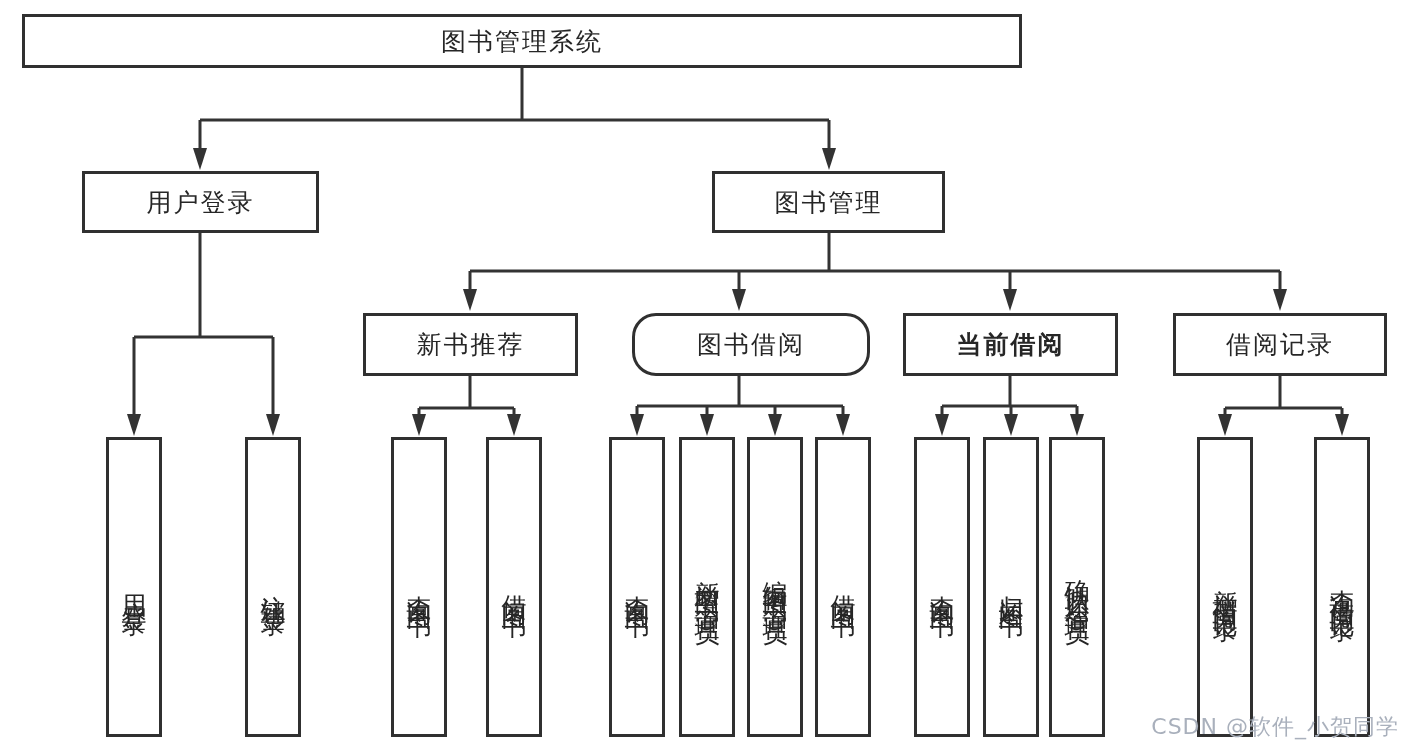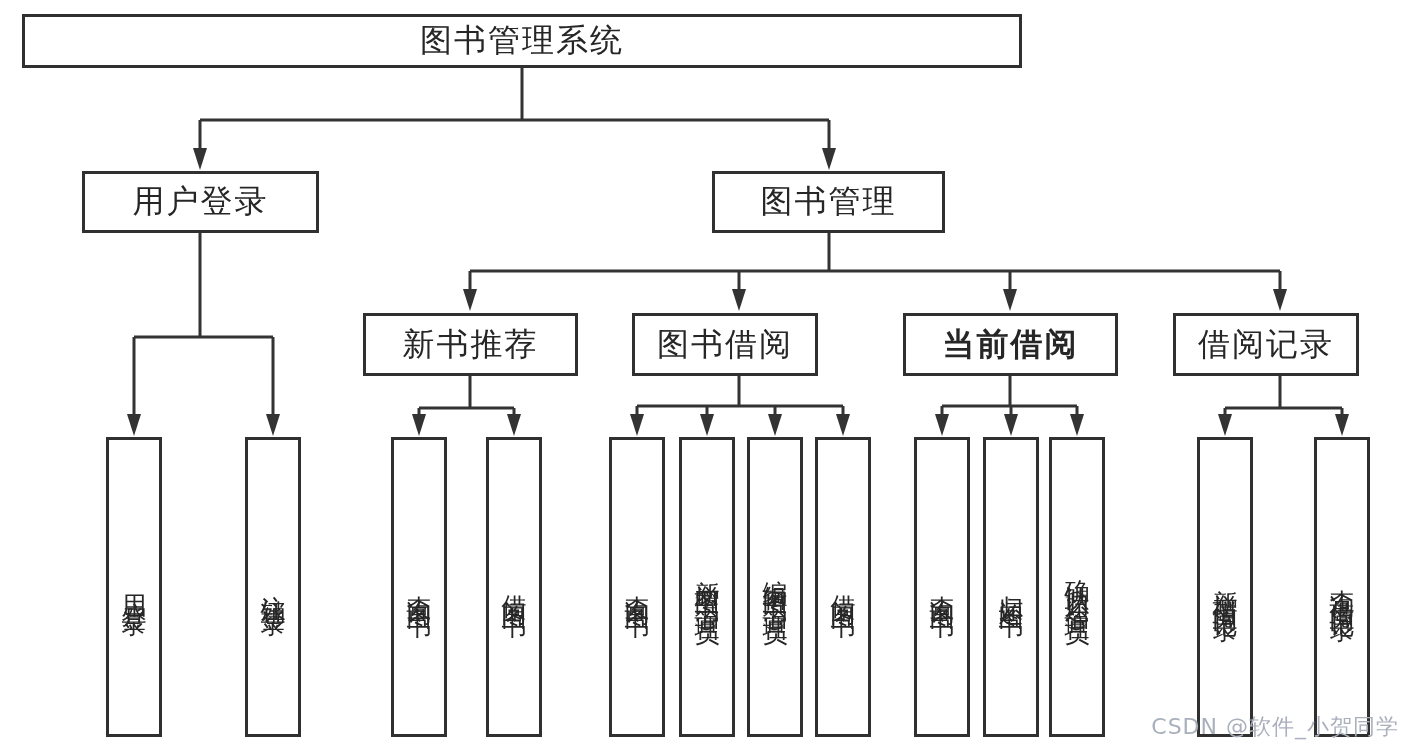--- a/index.html
+++ b/index.html
@@ -35,21 +35,21 @@
     position: absolute;
     box-sizing: border-box;
     background: #ffffff;
     border: 3px solid #303030;
     display: flex;
     align-items: center;
     justify-content: center;
     color: #262626;
   }
   .hbox span {
-    font-size: 32px;
+    font-size: 25px;
     letter-spacing: 2px;
     white-space: nowrap;
   }
   .vbox span {
     writing-mode: vertical-rl;
     text-orientation: mixed;
     font-size: 25px;
     letter-spacing: 6px;
     line-height: 1;
     white-space: nowrap;
@@ -135,27 +135,27 @@
   <div class="node hbox" style="left:82px; top:171px; width:237px; height:62px;">
     <span>用户登录</span>
   </div>
   <div class="node hbox" style="left:712px; top:171px; width:233px; height:62px;">
     <span>图书管理</span>
   </div>
 
   <div class="node hbox" style="left:363px; top:313px; width:215px; height:63px;">
     <span>新书推荐</span>
   </div>
-  <div class="node hbox" style="left:632px; top:313px; width:186px; height:63px;">
+  <div class="node hbox" style="left:632px; top:313px; width:238px; height:63px;border-radius:24px;">
     <span>图书借阅</span>
   </div>
   <div class="node hbox" style="left:903px; top:313px; width:215px; height:63px;font-weight:bold;">
     <span>当前借阅</span>
   </div>
-  <div class="node hbox" style="left:1173px; top:313px; width:186px; height:63px;">
+  <div class="node hbox" style="left:1173px; top:313px; width:214px; height:63px;">
     <span>借阅记录</span>
   </div>
 
   <div class="node vbox" style="left:106px; top:437px; width:56px; height:300px;">
     <span>用户登录</span>
   </div>
   <div class="node vbox" style="left:245px; top:437px; width:56px; height:300px;">
     <span>注销登录</span>
   </div>
 

